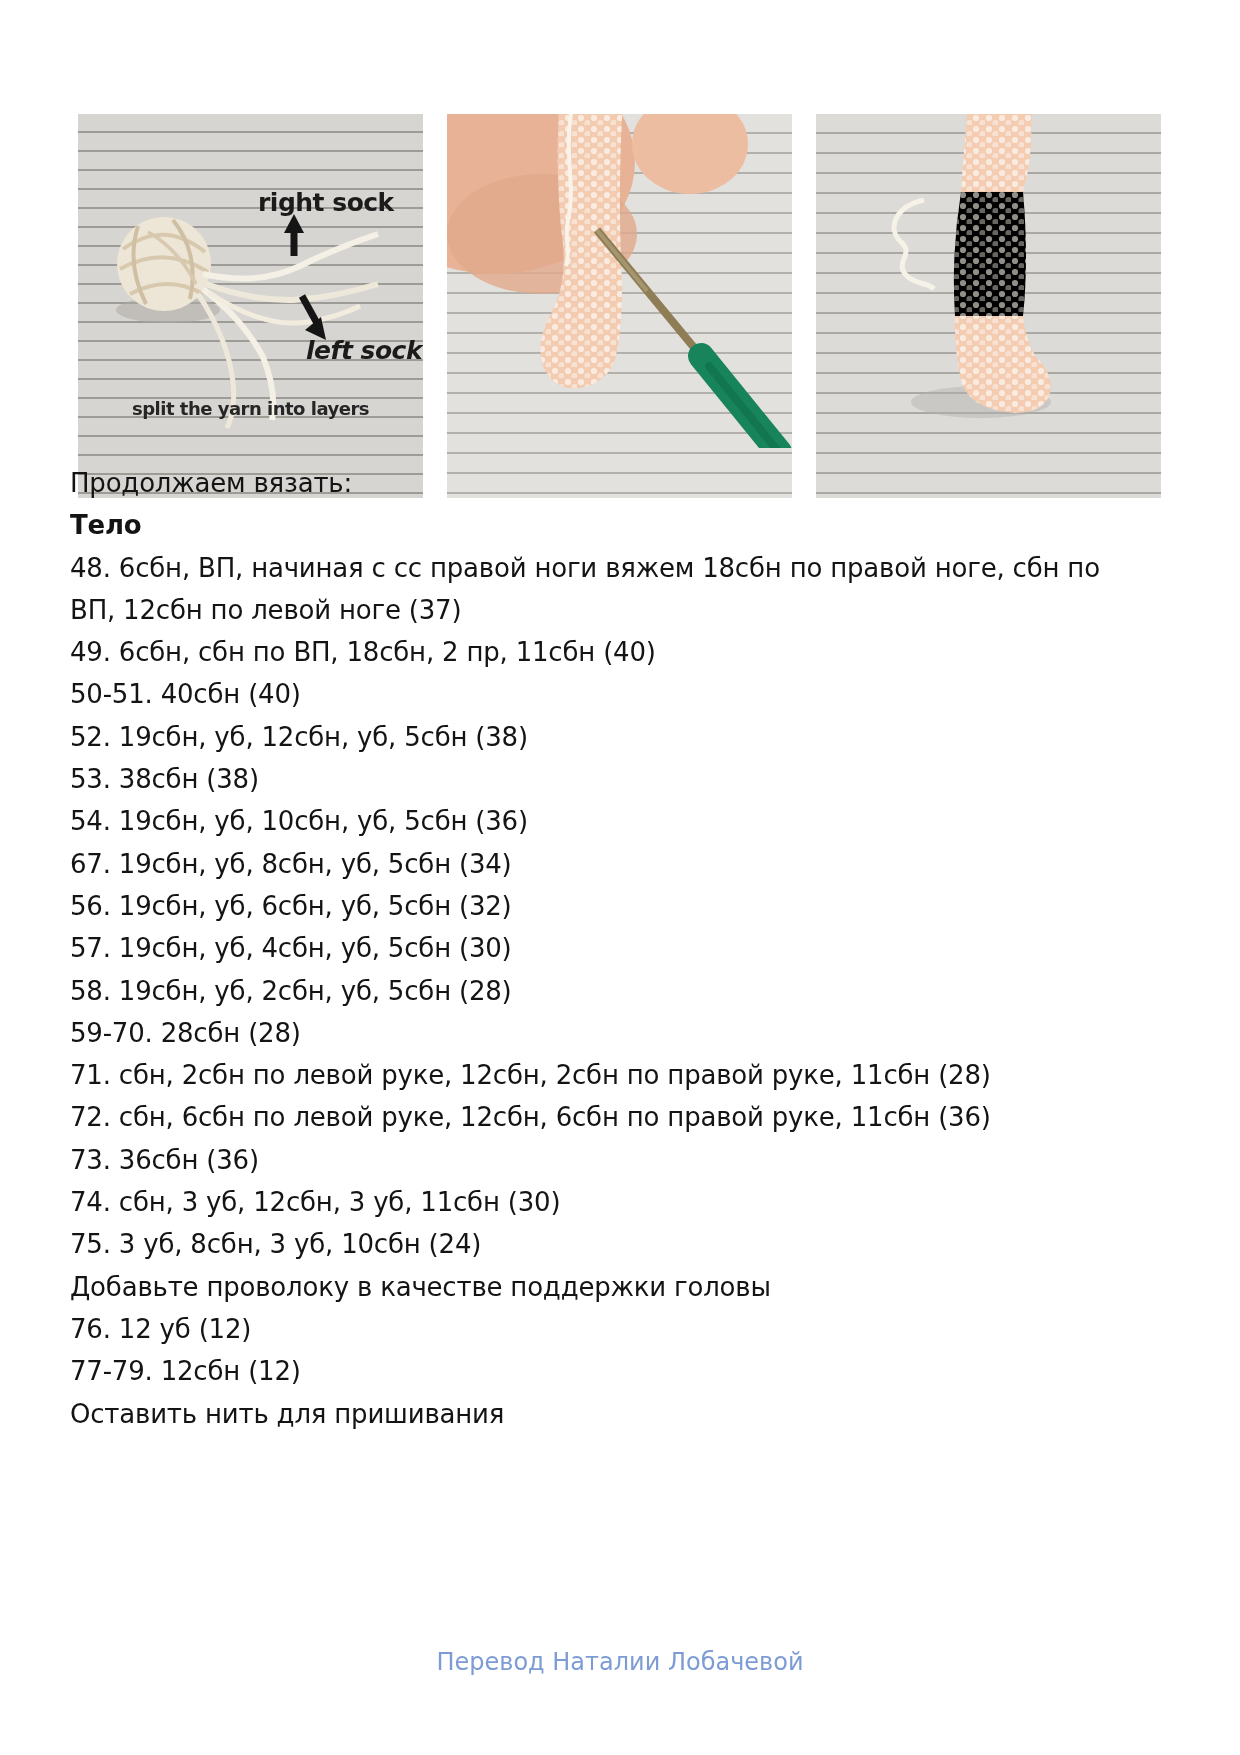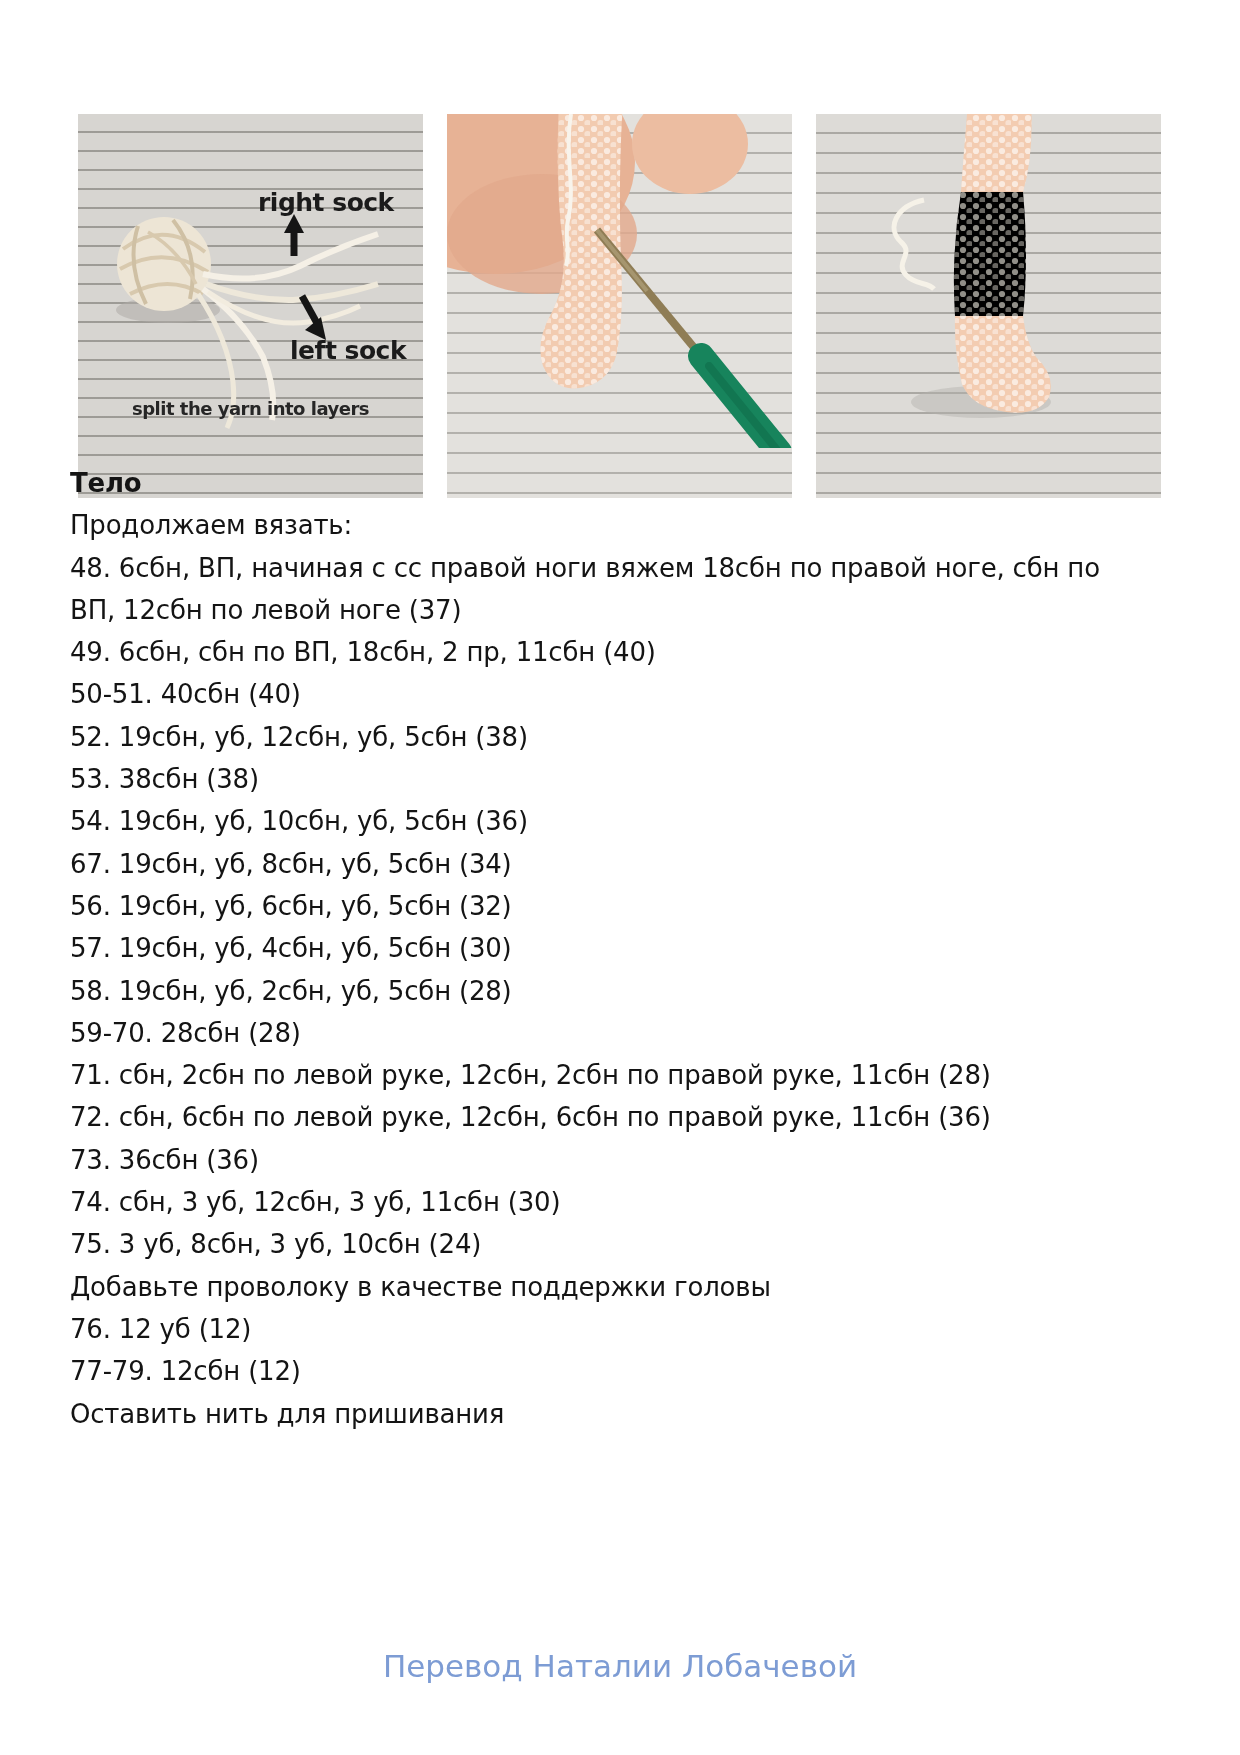--- a/index.html
+++ b/index.html
@@ -40,21 +40,21 @@
   .photo svg{position:absolute;left:0;top:0;}
   .photo-label{
     position:absolute;
     font-size:25px;
     font-weight:600;
     color:#1b1b1b;
     white-space:nowrap;
     letter-spacing:-0.5px;
   }
   .lbl-right-sock{left:180px; top:74px;}
-  .lbl-left-sock{left:212px; top:222px;}
+  .lbl-left-sock{left:228px; top:222px;font-style:italic;}
   .lbl-caption{
     left:0; right:0; top:284px;
     text-align:center;
     font-size:18px;
     font-weight:600;
     color:#262626;
     position:absolute;
     letter-spacing:-0.5px;
   }
   
@@ -67,21 +67,21 @@
     white-space:nowrap;
   }
   .line{height:42.3px;}
   .line.bold{font-weight:bold;}
   
   .footer{
     position:absolute;
     left:0; right:0;
     top:1648px;
     text-align:center;
-    font-size:31px;
+    font-size:24px;
   }
 </style>
 </head>
 <body>
 
 <div class="page">
 
   <div class="photos">
 
     <div class="photo paper1">
@@ -167,22 +167,22 @@
 
         <path d="M139 202 L207 202 Q210 228 220 243 Q240 262 233 283 Q222 302 190 298 Q155 293 146 270 Q138 238 139 202 Z" fill="#f3ccb1"></path>
         <path d="M139 202 L207 202 Q210 228 220 243 Q240 262 233 283 Q222 302 190 298 Q155 293 146 270 Q138 238 139 202 Z" fill="url(#p3dots)"></path>
 
         <path d="M108 86 C80 92 70 114 85 128 C99 140 78 148 90 161 C99 171 112 168 118 175" stroke="#f6f2e8" stroke-width="5" fill="none"></path>
       </svg>
     </div>
   </div>
 
   <div class="instructions">
+      <div class="line">Продолжаем вязать:</div>
       <div class="line bold">Тело</div>
-      <div class="line">Продолжаем вязать:</div>
       <div class="line">48. 6сбн, ВП, начиная с сс правой ноги вяжем 18сбн по правой ноге, сбн по</div>
       <div class="line">ВП, 12сбн по левой ноге (37)</div>
       <div class="line">49. 6сбн, сбн по ВП, 18сбн, 2 пр, 11сбн (40)</div>
       <div class="line">50-51. 40сбн (40)</div>
       <div class="line">52. 19сбн, уб, 12сбн, уб, 5сбн (38)</div>
       <div class="line">53. 38сбн (38)</div>
       <div class="line">54. 19сбн, уб, 10сбн, уб, 5сбн (36)</div>
       <div class="line">67. 19сбн, уб, 8сбн, уб, 5сбн (34)</div>
       <div class="line">56. 19сбн, уб, 6сбн, уб, 5сбн (32)</div>
       <div class="line">57. 19сбн, уб, 4сбн, уб, 5сбн (30)</div>

